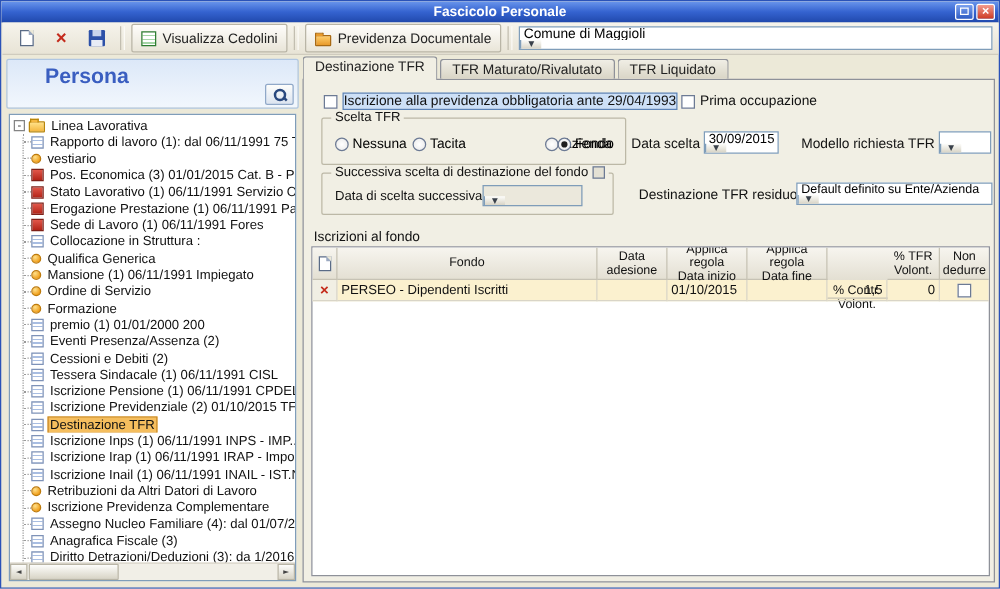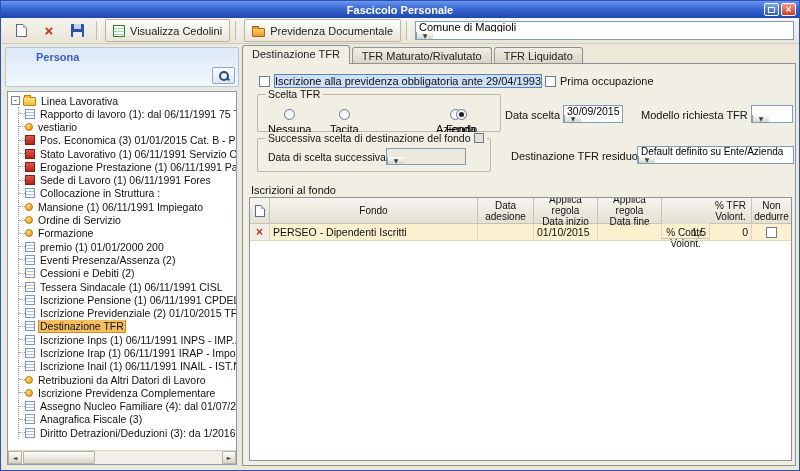--- a/index.html
+++ b/index.html
@@ -39,21 +39,21 @@
   
   .combo{background:#fff;border:1px solid #7F9DB9;display:flex;align-items:stretch;font-size:11px;box-sizing:border-box;flex-direction:column;}
   .combo .cv{flex:1;padding:0 3px;white-space:nowrap;overflow:hidden;display:flex;align-items:center;}
   .combo .cbtn{width:16px;display:flex;align-items:center;justify-content:center;border-left:1px solid #7F9DB9;background:linear-gradient(#FDFDFB,#D8D4C6);flex:none;}
   .combo.disabled{background:#EBE8DC;}
   .combo.disabled .cv{color:#8A8878;}
 
   
   .left-panel{position:absolute;left:4px;top:46px;width:234px;height:420px;}
   .persona-panel{position:absolute;left:0;top:0;width:234px;height:40px;background:linear-gradient(#DCE8F8,#F2F7FD);border:1px solid #AFC6E2;border-radius:2px;box-sizing:border-box;}
-  .persona-label{position:absolute;left:7px;top:3px;font-size:11px;font-weight:bold;color:#3A5EC0;padding-left:23px;}
+  .persona-label{position:absolute;left:7px;top:3px;font-size:17px;font-weight:bold;color:#3A5EC0;padding-left:23px;}
   .persona-input{position:absolute;left:4px;top:20px;width:200px;height:17px;background:#fff;border:1px solid #7F9DB9;box-sizing:border-box;display:flex;align-items:center;gap:3px;padding:0 3px;font-size:10px;color:#333;overflow:hidden;white-space:nowrap;}
   .redact{display:inline-block;height:8px;background:#A9A9A9;border-radius:1px;flex:none;}
   .redact.w1{width:52px;}
   .redact.w2{width:40px;}
   .persona-search{position:absolute;left:207px;top:20px;width:23px;height:17px;border:1px solid #90A8C8;background:linear-gradient(#FDFDFB,#DCE4F0);border-radius:2px;display:flex;align-items:center;justify-content:center;box-sizing:border-box;}
 
   
   .tree{position:absolute;left:2px;top:44px;width:230px;height:374px;background:#fff;border:1px solid #7F9DB9;box-sizing:border-box;overflow:hidden;padding:2px 0 0 3px;}
   .tree-root{display:flex;align-items:center;gap:3px;height:13px;font-size:10.5px;white-space:nowrap;}
   .expand-box{width:9px;height:9px;border:1px solid #848484;background:#fff;font-size:9px;line-height:7px;text-align:center;color:#333;flex:none;box-sizing:border-box;}
@@ -79,21 +79,21 @@
   .tab{height:16px;margin-bottom:1px;padding:2px 9px 0;font-size:11px;color:#222;background:linear-gradient(#F0EEE5,#D9D5C6);border:1px solid #8E9199;border-bottom:none;border-radius:3px 3px 0 0;margin-right:2px;box-sizing:border-box;white-space:nowrap;}
   .tab.active{height:19px;margin-bottom:0;background:#F1EFE4;}
   .tab-panel{position:absolute;left:241px;top:62px;width:554px;height:403px;background:#F1EFE4;border:1px solid #8E9199;box-sizing:border-box;z-index:1;}
 
   
   .cbx{position:absolute;width:11px;height:11px;background:#fff;border:1px solid #6C7A94;box-sizing:border-box;}
   .flabel{position:absolute;font-size:11px;color:#111;white-space:nowrap;}
   .hl{background:#CDE0F7;outline:1px solid #5B83B8;}
   .groupbox{position:absolute;border:1px solid #BCB8A6;border-radius:2px;box-sizing:border-box;}
   .legend{position:absolute;top:-7px;left:7px;background:#F1EFE4;padding:0 3px;font-size:10.5px;color:#111;white-space:nowrap;}
-  .radio-item{position:absolute;display:flex;align-items:center;gap:3px;font-size:11px;white-space:nowrap;flex-direction:column;}
+  .radio-item{position:absolute;display:flex;align-items:center;gap:3px;font-size:11px;white-space:nowrap;}
   .radio{width:11px;height:11px;border-radius:50%;border:1px solid #6C7A94;background:radial-gradient(#ffffff,#E8E8E8);flex:none;box-sizing:border-box;}
   .radio.checked::after{content:"";display:block;width:5px;height:5px;margin:2px;border-radius:50%;background:#1E1E1E;}
 
   
   .grid-title{position:absolute;left:8px;top:120px;font-size:11px;color:#111;}
   .grid{position:absolute;left:6px;top:133px;width:543px;height:264px;background:#fff;border:1px solid #8E9199;box-sizing:border-box;overflow:hidden;}
   .g-head{display:flex;height:26px;background:linear-gradient(#F7F5EF,#E3DFD2);}
   .g-hcell{border-right:1px solid #C6C2B4;border-bottom:1px solid #C6C2B4;font-size:10px;line-height:11px;display:flex;align-items:center;justify-content:center;text-align:center;white-space:pre-line;box-sizing:border-box;color:#111;flex:none;}
   .g-icon-col{width:20px;flex:none;display:flex;align-items:center;justify-content:center;border-right:1px solid #C6C2B4;border-bottom:1px solid #C6C2B4;box-sizing:border-box;}
   .g-row{display:flex;height:17px;background:#FBF1CF;}
@@ -179,20 +179,24 @@
             <span class="ti-ico red"></span>
             <span class="ti-label">Erogazione Prestazione (1) 06/11/1991  Part-t</span>
           </div>
           <div class="tree-item">
             <span class="ti-ico red"></span>
             <span class="ti-label">Sede di Lavoro (1) 06/11/1991  Fores</span>
           </div>
           <div class="tree-item">
             <span class="ti-ico doc"></span>
             <span class="ti-label">Collocazione in Struttura :</span>
+          </div>
+          <div class="tree-item">
+            <span class="ti-ico dot"></span>
+            <span class="ti-label">Qualifica Generica</span>
           </div>
           <div class="tree-item">
             <span class="ti-ico dot"></span>
             <span class="ti-label">Mansione (1) 06/11/1991  Impiegato</span>
           </div>
           <div class="tree-item">
             <span class="ti-ico dot"></span>
             <span class="ti-label">Ordine di Servizio</span>
           </div>
           <div class="tree-item">

